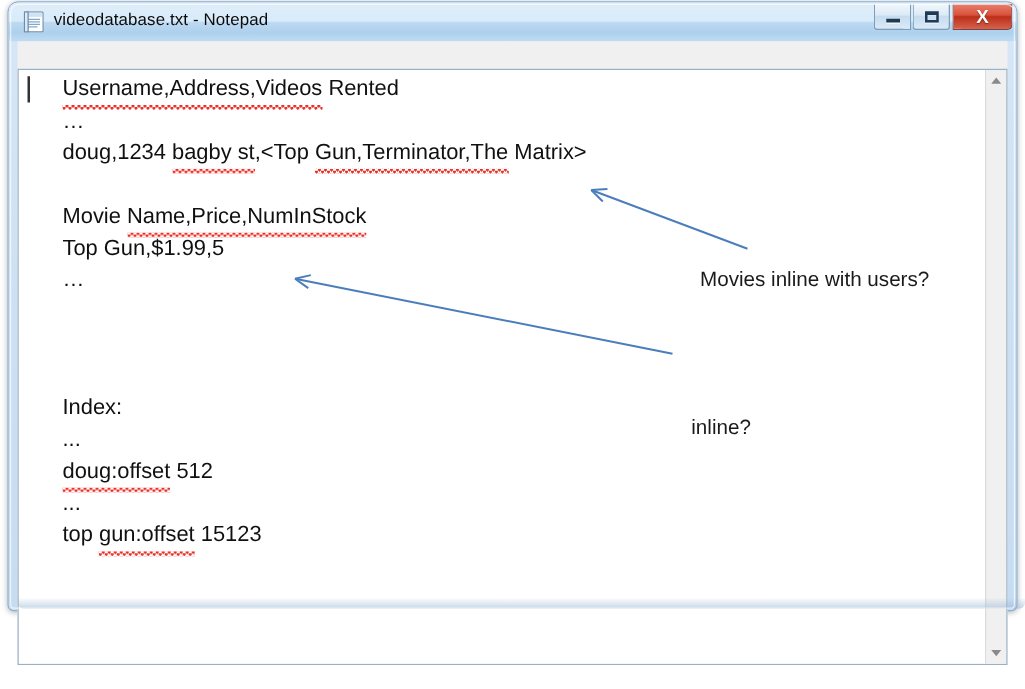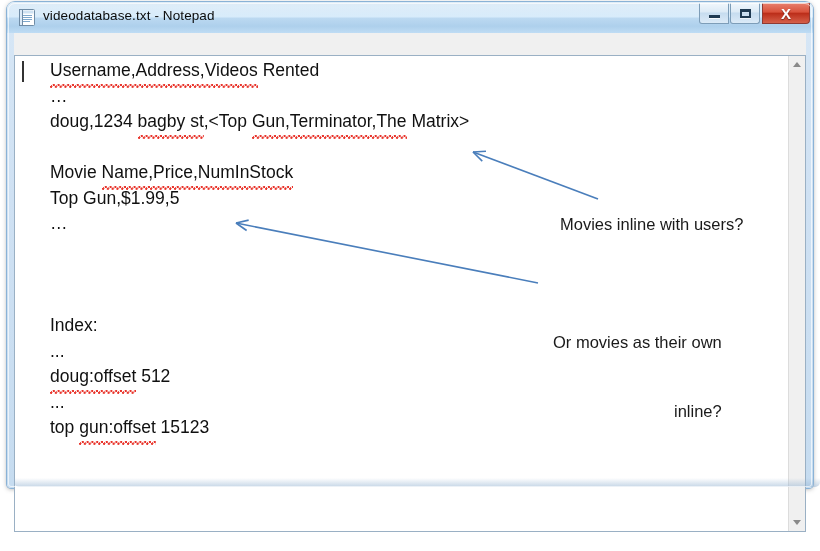--- a/index.html
+++ b/index.html
@@ -358,16 +358,15 @@
       <g>
         <line x1="538" y1="283" x2="236" y2="223" stroke="#4a7ebb" stroke-width="1.6"></line>
         <line x1="236" y1="223" x2="248.67556870666075" y2="220.11383334460348" stroke="#4a7ebb" stroke-width="1.6"></line>
         <line x1="236" y1="223" x2="246.60963505112377" y2="230.51236607747293" stroke="#4a7ebb" stroke-width="1.6"></line>
       </g>
     </svg>
 
   <div class="anno-text" id="anno-1">Movies inline with users?</div>
 
   <div class="anno-text" id="anno-2">
-    <div>Or movies as their own</div>
     <div>inline?</div>
   </div>
 </div>
 
 </body></html>

